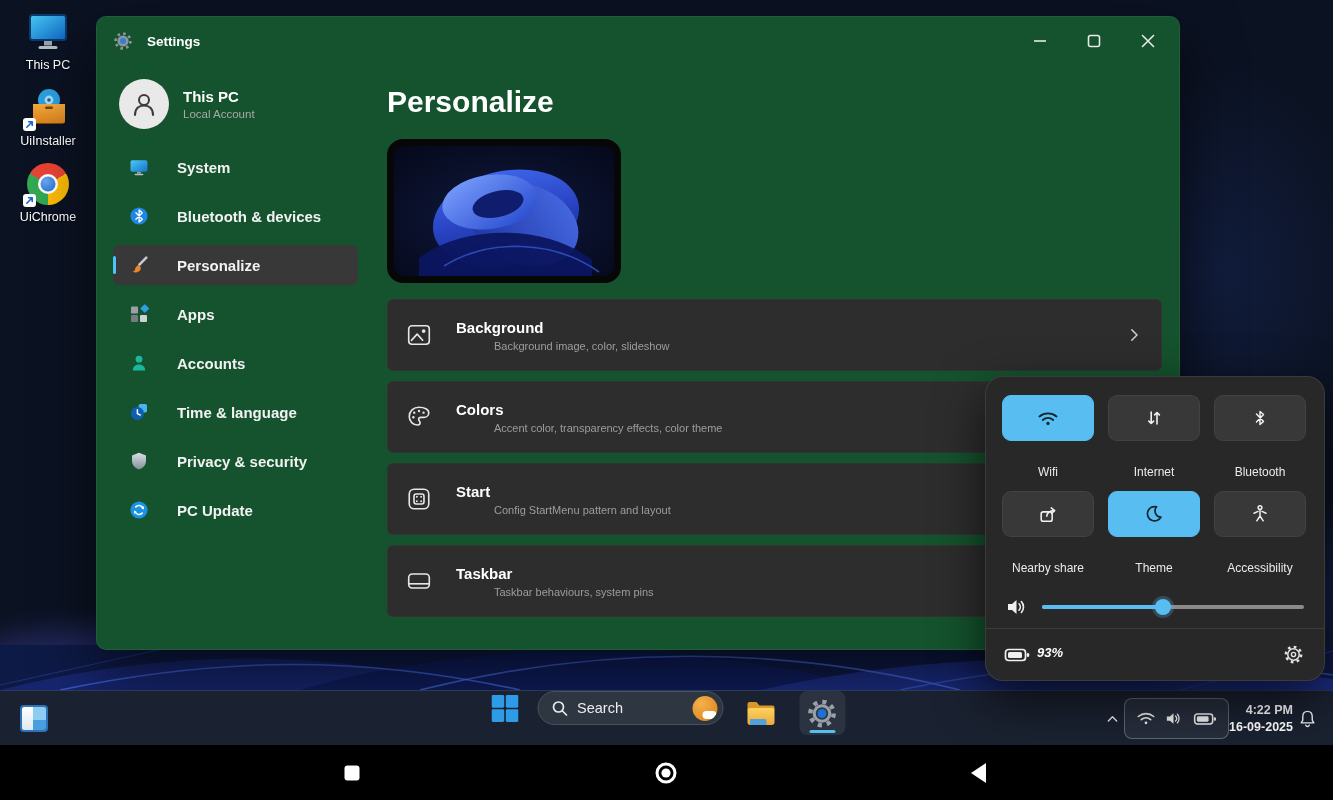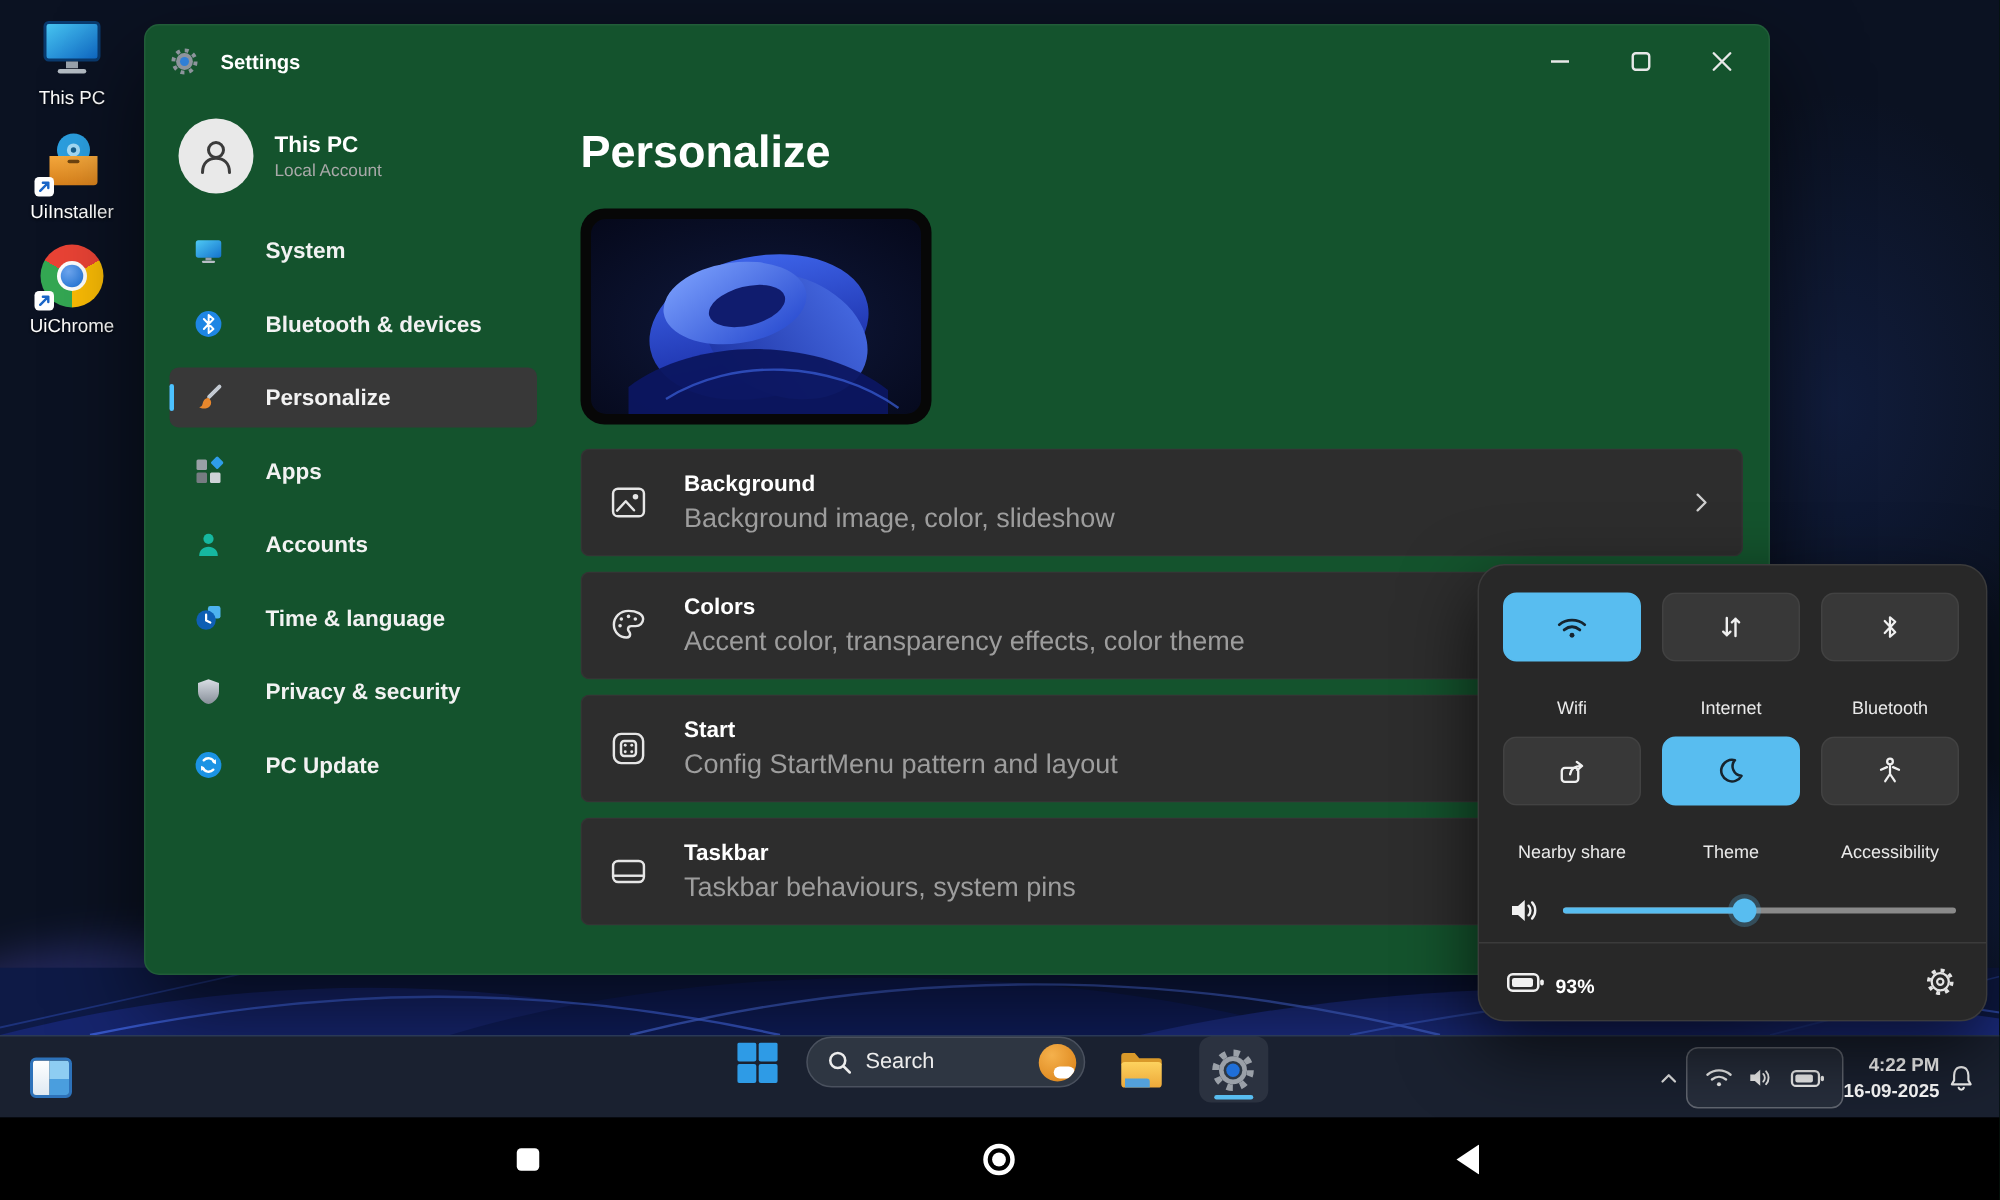--- a/index.html
+++ b/index.html
@@ -56,41 +56,41 @@
   .content { position:absolute; left:290px; top:56px; right:20px; }
   .page-title { font-size:30px; font-weight:700; margin:12px 0 20px 0; }
   .preview { width:234px; height:144px; background:#070707; border-radius:16px; padding:7px; margin-bottom:16px; }
   .preview-screen { width:100%; height:100%; border-radius:10px; overflow:hidden; }
   .rows { width:775px; }
   .row { height:72px; background:#2d2d2d; border:1px solid rgba(255,255,255,.03); border-radius:6px; margin-bottom:10px;
     display:flex; align-items:center; padding:0 18px; cursor:pointer; }
   .row-ic { width:26px; height:26px; margin-right:24px; display:flex; }
   .row-texts { flex:1; }
   .row-title { font-size:15px; font-weight:600; }
-  .row-sub { font-size:18px; color:#9d9d9d; margin-top:4px; }
+  .row-sub { font-size:11px; color:#9d9d9d; margin-top:4px;margin-left:38px; }
   .row-chev { width:18px; height:18px; display:flex; }
 
   
   .qs { position:absolute; left:985px; top:376px; width:340px; height:305px; background:#282828;
     border:1px solid rgba(255,255,255,.09); border-radius:18px; box-shadow:0 18px 50px rgba(0,0,0,.65); z-index:30;
     padding:18px 16px 0 16px; }
   .qs-grid { display:grid; grid-template-columns:repeat(3,92px); column-gap:14px; row-gap:12px; }
   .tile-cell { display:flex; flex-direction:column; align-items:center; }
   .tile { width:92px; height:46px; border-radius:9px; background:#383838; border:1px solid rgba(255,255,255,.05);
     display:flex; align-items:center; justify-content:center; cursor:pointer; }
   .tile.active { background:#58bdf0; border-color:#58bdf0; }
   .tile-label { margin-top:24px; font-size:12px; color:#eaeaea; }
   .qs-volume { display:flex; align-items:center; margin-top:22px; gap:14px; padding:0 4px; }
   .vol-track { position:relative; flex:1; height:4px; border-radius:2px; background:#8a8a8a; cursor:pointer; }
   .vol-fill { position:absolute; left:0; top:0; height:4px; border-radius:2px; background:#58bdf0; }
   .vol-thumb { position:absolute; top:50%; width:16px; height:16px; border-radius:50%; background:#58bdf0;
     transform:translate(-50%,-50%); box-shadow:0 0 0 3px rgba(88,189,240,.25); cursor:grab; }
   .qs-footer { position:absolute; left:0; right:0; bottom:0; height:52px; border-top:1px solid rgba(255,255,255,.09);
     display:flex; align-items:center; justify-content:space-between; padding:0 18px; }
-  .battery-wrap { display:flex; align-items:flex-end; gap:7px; }
+  .battery-wrap { display:flex; align-items:flex-start; gap:7px;font-style:italic; }
   .battery-text { font-size:13px; font-weight:600; }
 
   
   .taskbar { position:absolute; left:0; top:690px; width:1333px; height:55px; background:#1a2130;
     border-top:1px solid rgba(90,130,200,.25); display:flex; align-items:center; z-index:20; }
   .tb-widgets { position:absolute; left:20px; top:14px; width:28px; height:27px; border-radius:4px;
     border:2px solid #2d72ba; background:#1f3c5e; overflow:hidden; display:flex; cursor:pointer; }
   .tb-widgets .pane-l { width:45%; height:100%; background:linear-gradient(180deg,#ffffff,#dfe9f2); }
   .tb-widgets .pane-r { flex:1; height:100%; background:linear-gradient(180deg,#8ecdf2 55%,#4a9ede 55%); }
   .tb-center { position:absolute; left:50%; top:0; height:55px; transform:translateX(-50%);

